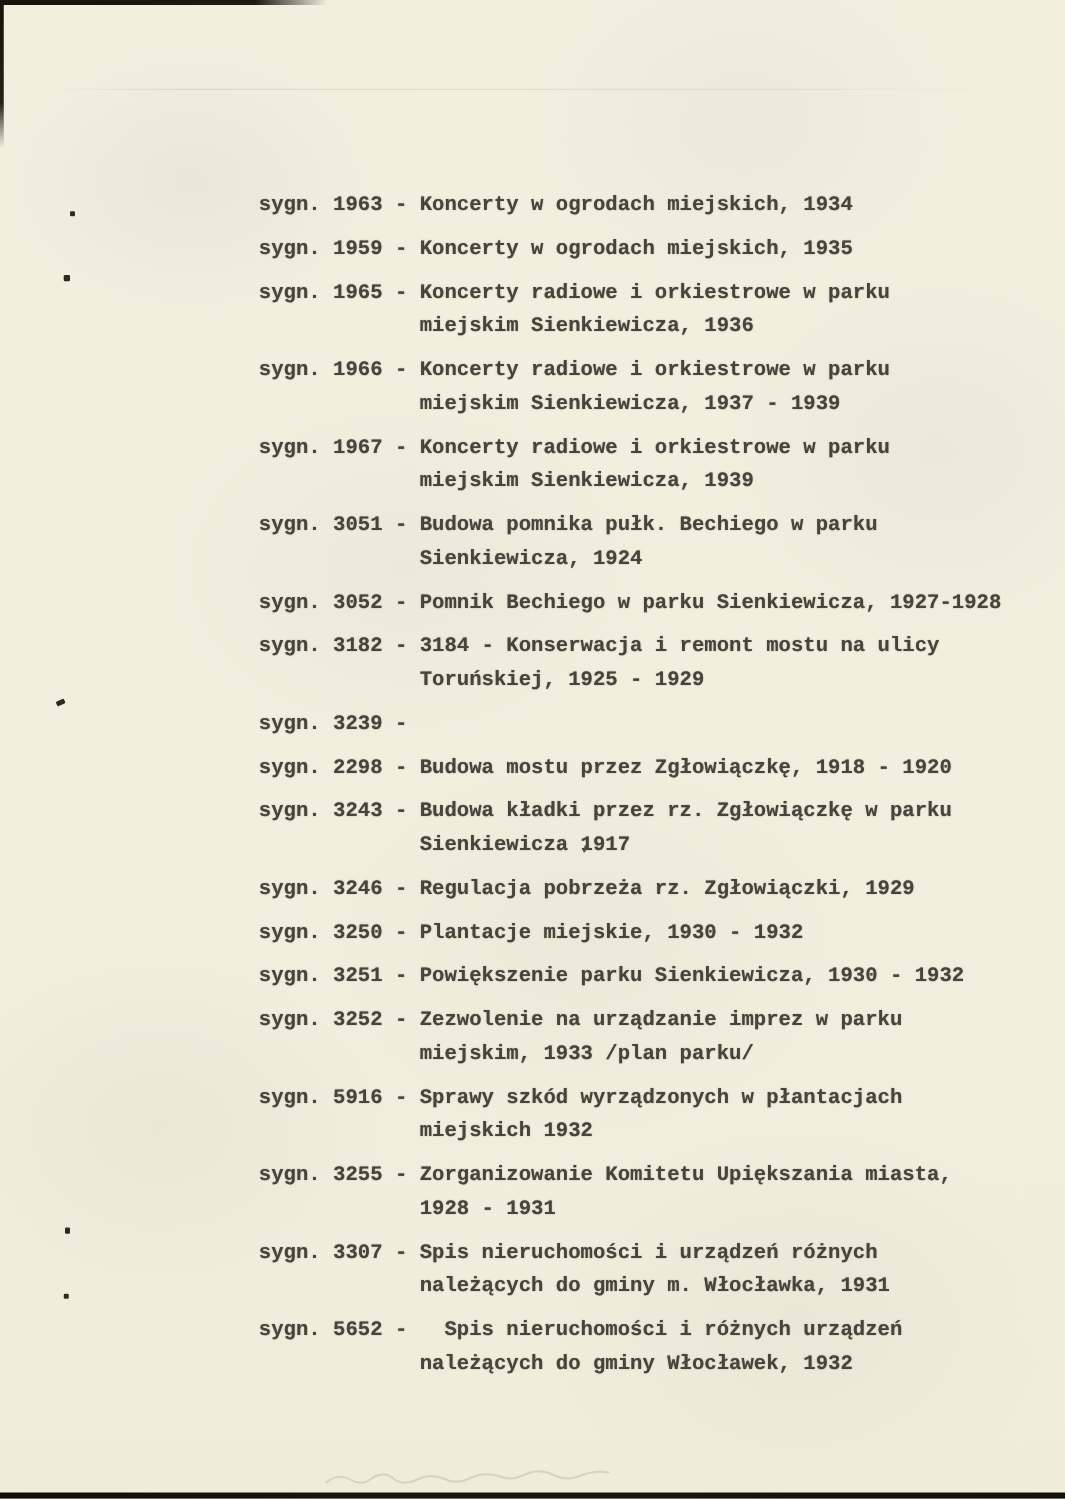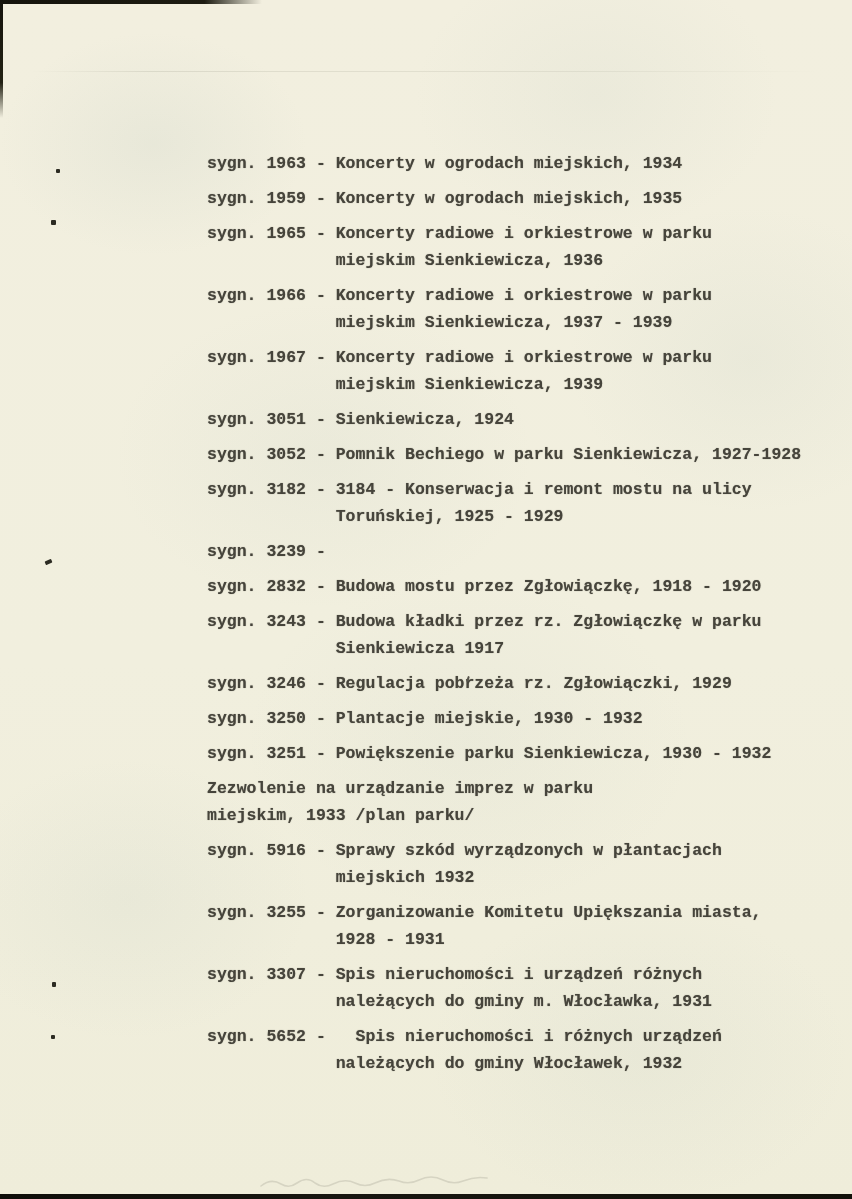--- a/index.html
+++ b/index.html
@@ -92,30 +92,30 @@
   <div class="edge-left"></div>
   <div class="edge-bottom"></div>
   <div class="scanline"></div>
 
   <div class="doc-list" id="doc-list">
       <div class="entry"><span class="sygn">sygn. 1963 -</span><span class="desc"><div>Koncerty w ogrodach miejskich, 1934</div></span></div>
       <div class="entry"><span class="sygn">sygn. 1959 -</span><span class="desc"><div>Koncerty w ogrodach miejskich, 1935</div></span></div>
       <div class="entry"><span class="sygn">sygn. 1965 -</span><span class="desc"><div>Koncerty radiowe i orkiestrowe w parku</div><div>miejskim Sienkiewicza, 1936</div></span></div>
       <div class="entry"><span class="sygn">sygn. 1966 -</span><span class="desc"><div>Koncerty radiowe i orkiestrowe w parku</div><div>miejskim Sienkiewicza, 1937 - 1939</div></span></div>
       <div class="entry"><span class="sygn">sygn. 1967 -</span><span class="desc"><div>Koncerty radiowe i orkiestrowe w parku</div><div>miejskim Sienkiewicza, 1939</div></span></div>
-      <div class="entry"><span class="sygn">sygn. 3051 -</span><span class="desc"><div>Sienkiewicza, 1924</div></span></div>
+      <div class="entry"><span class="sygn">sygn. 3051 -</span><span class="desc"><div>Budowa pomnika pułk. Bechiego w parku</div><div>Sienkiewicza, 1924</div></span></div>
       <div class="entry"><span class="sygn">sygn. 3052 -</span><span class="desc"><div>Pomnik Bechiego w parku Sienkiewicza, 1927-1928</div></span></div>
       <div class="entry"><span class="sygn">sygn. 3182 -</span><span class="desc"><div>3184 - Konserwacja i remont mostu na ulicy</div><div>Toruńskiej, 1925 - 1929</div></span></div>
       <div class="entry"><span class="sygn">sygn. 3239 -</span></div>
-      <div class="entry"><span class="sygn">sygn. 2832 -</span><span class="desc"><div>Budowa mostu przez Zgłowiączkę, 1918 - 1920</div></span></div>
+      <div class="entry"><span class="sygn">sygn. 2298 -</span><span class="desc"><div>Budowa mostu przez Zgłowiączkę, 1918 - 1920</div></span></div>
       <div class="entry"><span class="sygn">sygn. 3243 -</span><span class="desc"><div>Budowa kładki przez rz. Zgłowiączkę w parku</div><div>Sienkiewicza 1917</div></span></div>
       <div class="entry"><span class="sygn">sygn. 3246 -</span><span class="desc"><div>Regulacja pobrzeża rz. Zgłowiączki, 1929</div></span></div>
       <div class="entry"><span class="sygn">sygn. 3250 -</span><span class="desc"><div>Plantacje miejskie, 1930 - 1932</div></span></div>
       <div class="entry"><span class="sygn">sygn. 3251 -</span><span class="desc"><div>Powiększenie parku Sienkiewicza, 1930 - 1932</div></span></div>
-      <div class="entry"><span class="desc"><div>Zezwolenie na urządzanie imprez w parku</div><div>miejskim, 1933 /plan parku/</div></span></div>
+      <div class="entry"><span class="sygn">sygn. 3252 -</span><span class="desc"><div>Zezwolenie na urządzanie imprez w parku</div><div>miejskim, 1933 /plan parku/</div></span></div>
       <div class="entry"><span class="sygn">sygn. 5916 -</span><span class="desc"><div>Sprawy szkód wyrządzonych w płantacjach</div><div>miejskich 1932</div></span></div>
       <div class="entry"><span class="sygn">sygn. 3255 -</span><span class="desc"><div>Zorganizowanie Komitetu Upiększania miasta,</div><div>1928 - 1931</div></span></div>
       <div class="entry"><span class="sygn">sygn. 3307 -</span><span class="desc"><div>Spis nieruchomości i urządzeń różnych</div><div>należących do gminy m. Włocławka, 1931</div></span></div>
       <div class="entry"><span class="sygn">sygn. 5652 -</span><span class="desc"><div>  Spis nieruchomości i różnych urządzeń</div><div>należących do gminy Włocławek, 1932</div></span></div>
     </div>
 
   <span class="speck sp1"></span>
   <span class="speck sp2"></span>
   <span class="speck sp3"></span>
   <span class="speck sp4"></span>

